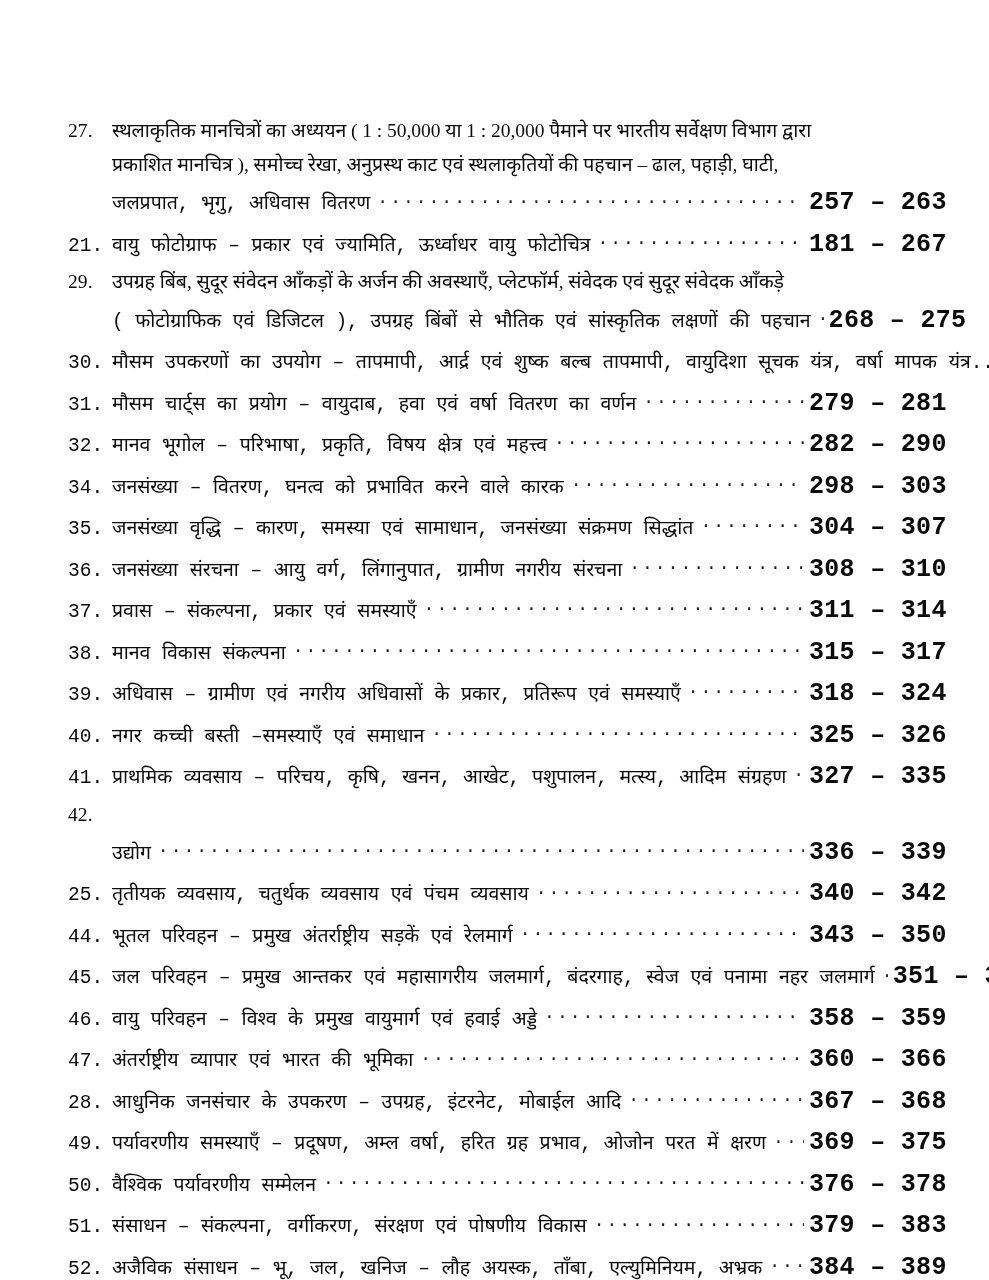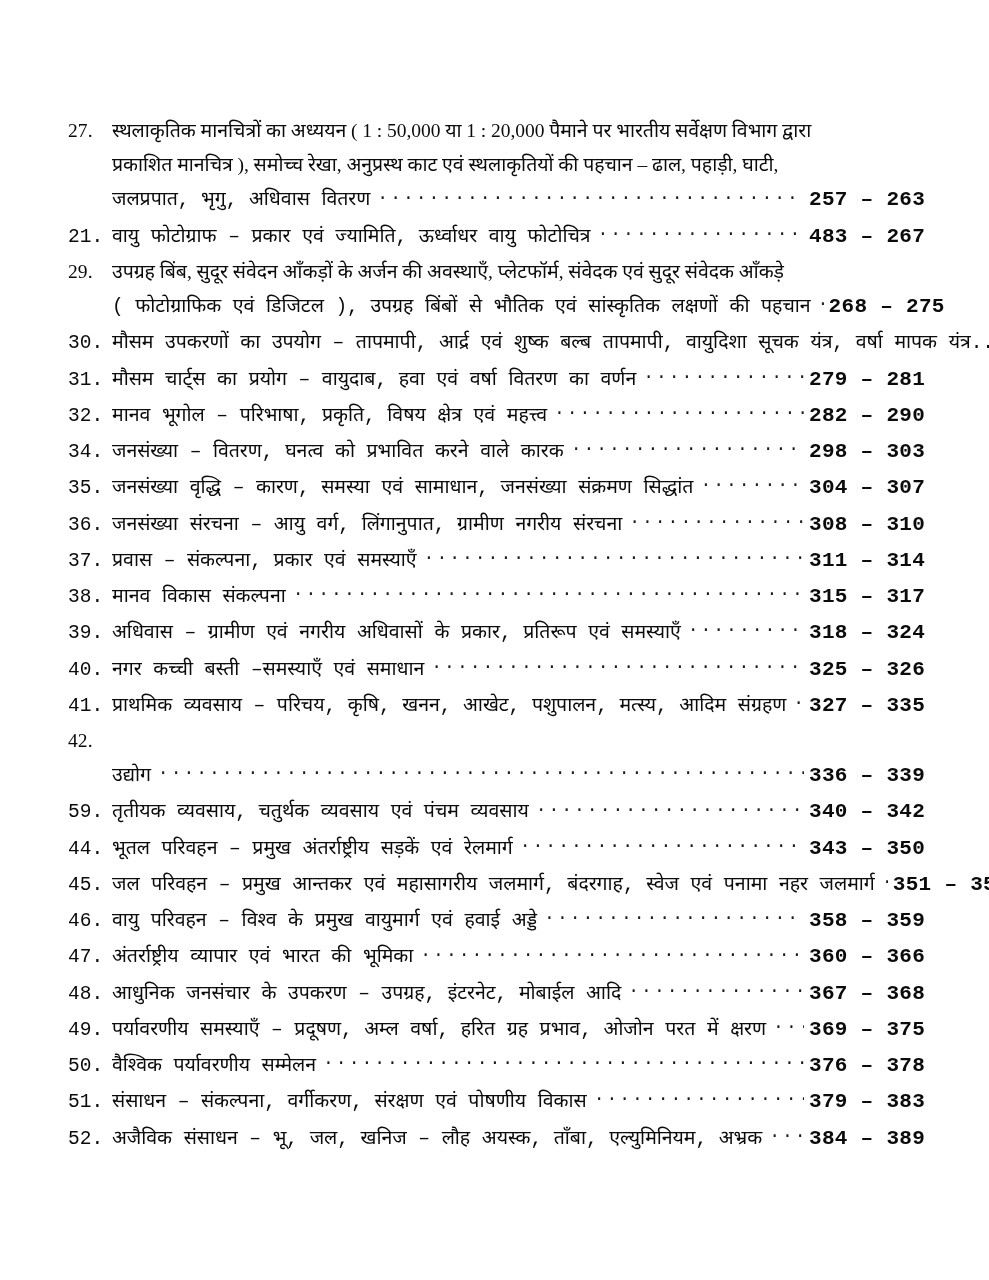--- a/index.html
+++ b/index.html
@@ -97,21 +97,21 @@
     color: #1a1a1a;
     line-height: 1;
   }
   
   .leader.stub { flex: 0 0 auto; width: 0; margin-left: 0; margin-right: 0; }
 
   .pages-cell {
     flex: 0 0 auto;
     width: 112px;
     text-align: right;
-    font-size: 21px;
+    font-size: 25px;
     font-weight: 700;
     line-height: 1.32;
     white-space: nowrap;
     letter-spacing: 0.3px;
   }
 </style>
 </head>
 <body>
 
 <div id="toc-page">
@@ -130,21 +130,21 @@
           <span class="title-cell">जलप्रपात, भृगु, अधिवास वितरण</span>
           <span class="leader"></span>
           <span class="pages-cell">257 – 263</span>
         </div>
       </div>
       <div class="toc-entry">
         <div class="toc-line">
           <span class="num-cell">21.</span>
           <span class="title-cell">वायु फोटोग्राफ – प्रकार एवं ज्यामिति, ऊर्ध्वाधर वायु फोटोचित्र</span>
           <span class="leader"></span>
-          <span class="pages-cell">483 – 267</span>
+          <span class="pages-cell">181 – 267</span>
         </div>
       </div>
       <div class="toc-entry">
         <div class="toc-line nolead">
           <span class="num-cell">29.</span>
           <span class="title-cell">उपग्रह बिंब, सुदूर संवेदन आँकड़ों के अर्जन की अवस्थाएँ, प्लेटफॉर्म, संवेदक एवं सुदूर संवेदक आँकड़े</span>
         </div>
         <div class="toc-line">
           <span class="num-cell blank">29.</span>
           <span class="title-cell">( फोटोग्राफिक एवं डिजिटल ), उपग्रह बिंबों से भौतिक एवं सांस्कृतिक लक्षणों की पहचान</span>
@@ -246,21 +246,21 @@
         </div>
         <div class="toc-line">
           <span class="num-cell blank">42.</span>
           <span class="title-cell">उद्योग</span>
           <span class="leader"></span>
           <span class="pages-cell">336 – 339</span>
         </div>
       </div>
       <div class="toc-entry">
         <div class="toc-line">
-          <span class="num-cell">59.</span>
+          <span class="num-cell">25.</span>
           <span class="title-cell">तृतीयक व्यवसाय, चतुर्थक व्यवसाय एवं पंचम व्यवसाय</span>
           <span class="leader"></span>
           <span class="pages-cell">340 – 342</span>
         </div>
       </div>
       <div class="toc-entry">
         <div class="toc-line">
           <span class="num-cell">44.</span>
           <span class="title-cell">भूतल परिवहन – प्रमुख अंतर्राष्ट्रीय सड़कें एवं रेलमार्ग</span>
           <span class="leader"></span>
@@ -286,21 +286,21 @@
       <div class="toc-entry">
         <div class="toc-line">
           <span class="num-cell">47.</span>
           <span class="title-cell">अंतर्राष्ट्रीय व्यापार एवं भारत की भूमिका</span>
           <span class="leader"></span>
           <span class="pages-cell">360 – 366</span>
         </div>
       </div>
       <div class="toc-entry">
         <div class="toc-line">
-          <span class="num-cell">48.</span>
+          <span class="num-cell">28.</span>
           <span class="title-cell">आधुनिक जनसंचार के उपकरण – उपग्रह, इंटरनेट, मोबाईल आदि</span>
           <span class="leader"></span>
           <span class="pages-cell">367 – 368</span>
         </div>
       </div>
       <div class="toc-entry">
         <div class="toc-line">
           <span class="num-cell">49.</span>
           <span class="title-cell">पर्यावरणीय समस्याएँ  – प्रदूषण, अम्ल वर्षा, हरित ग्रह प्रभाव, ओजोन परत में क्षरण</span>
           <span class="leader"></span>

